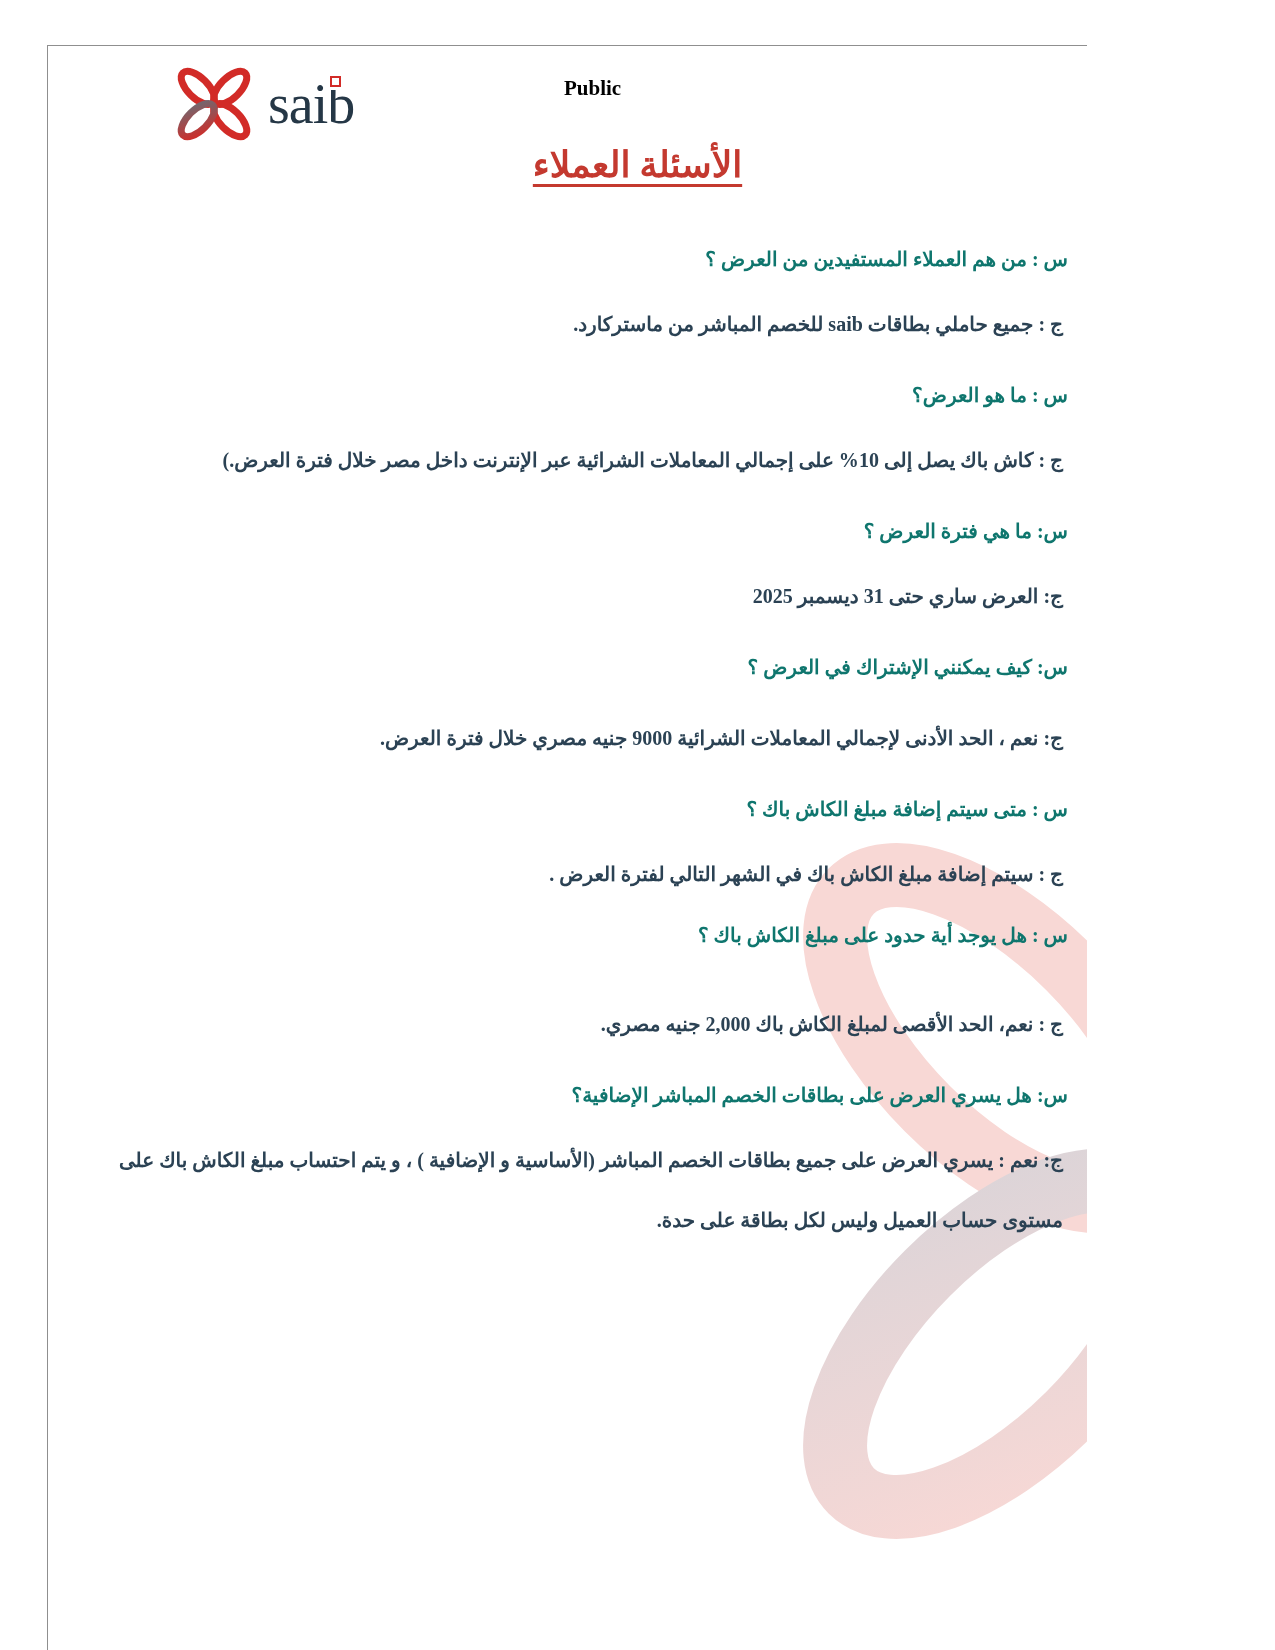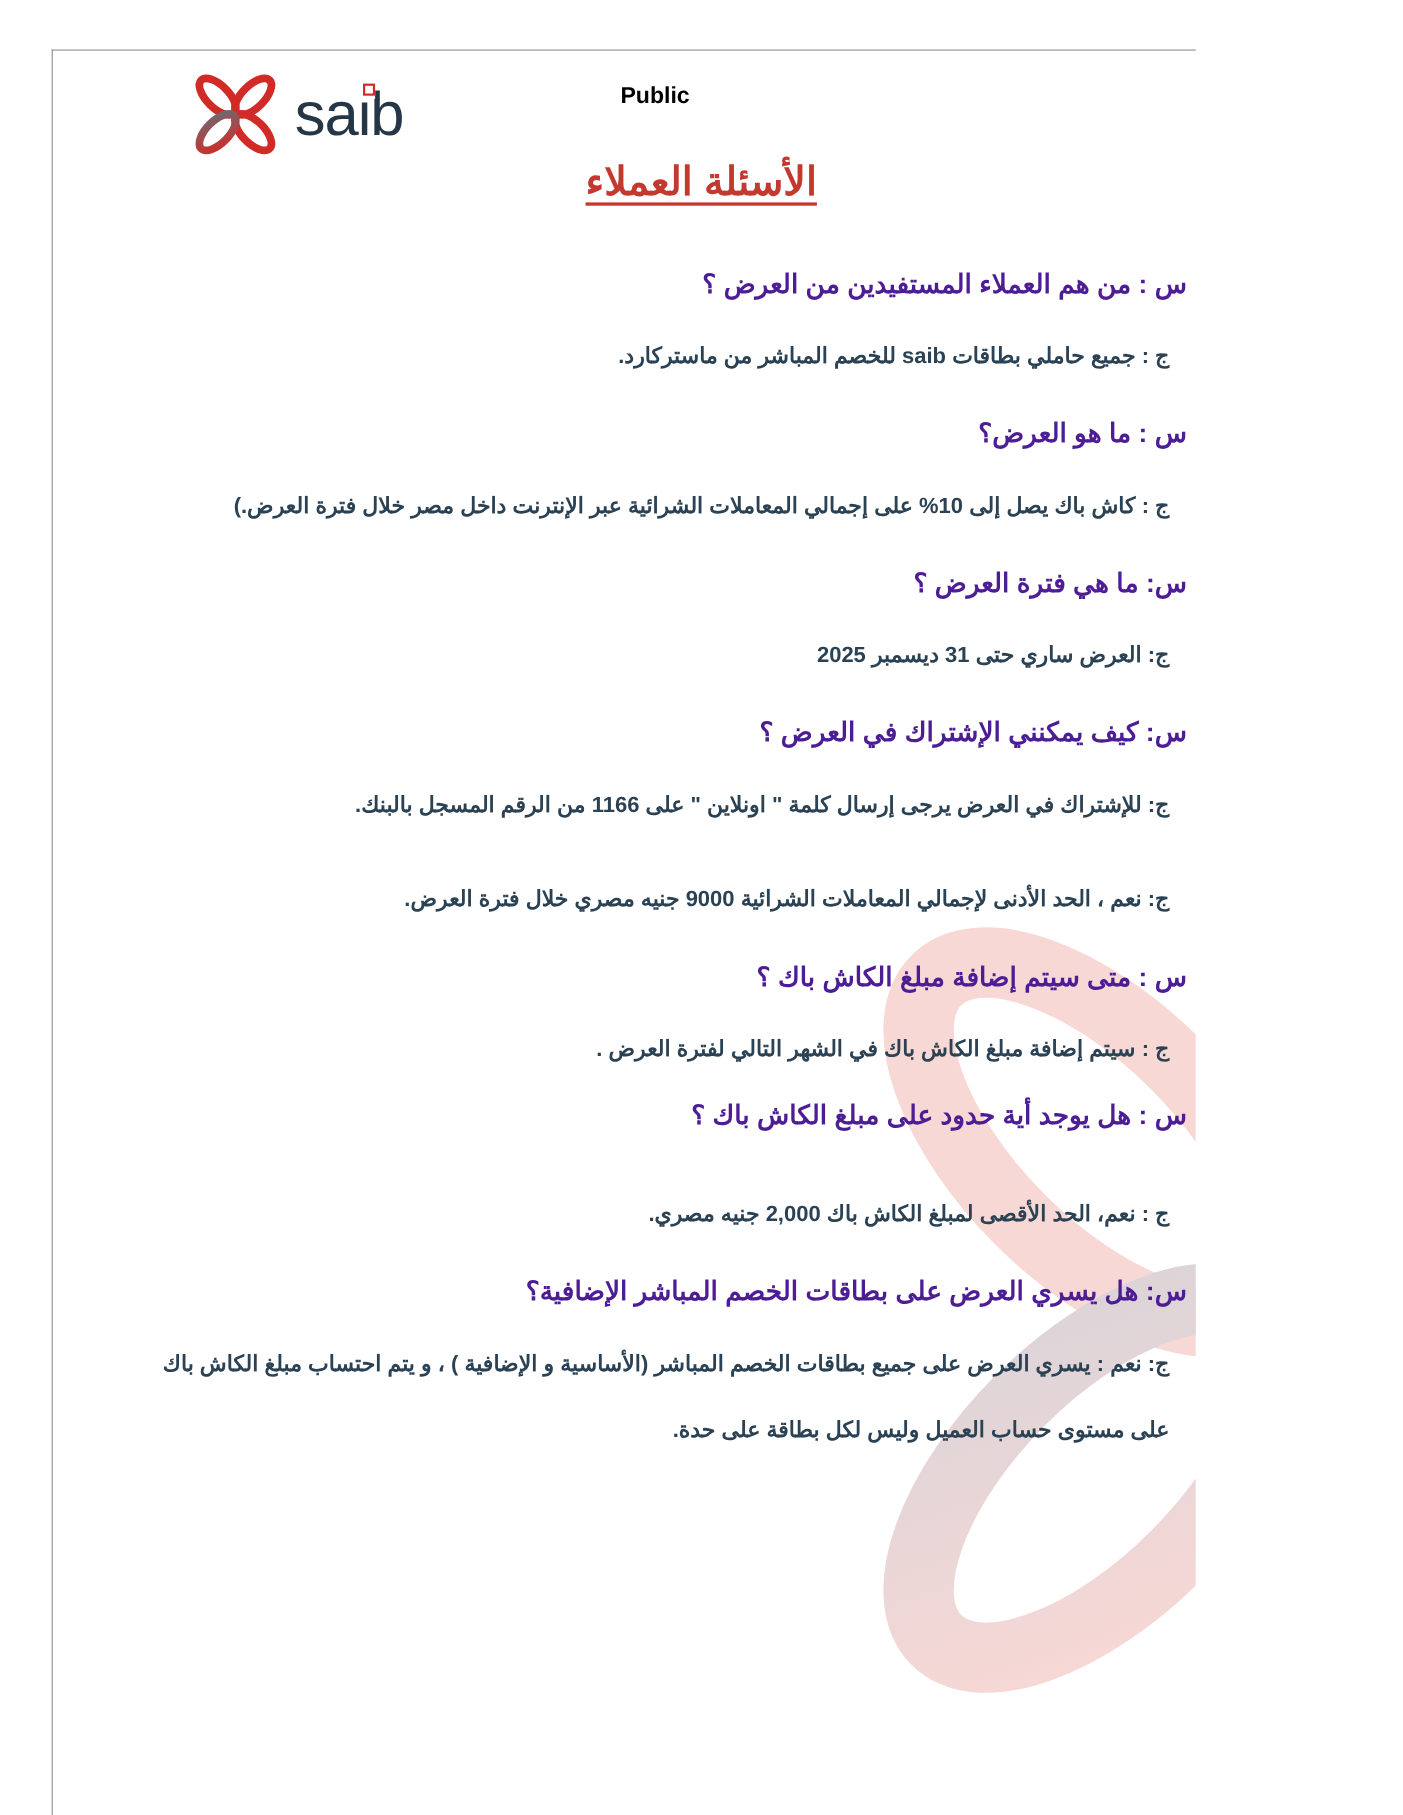--- a/index.html
+++ b/index.html
@@ -1,21 +1,21 @@
 <!DOCTYPE html>
 <html lang="ar"><head>
 <meta charset="utf-8">
 <style>
   html,body{margin:0;padding:0;background:#ffffff;}
   .page{
     position:relative;
     width:1087px;height:1650px;
     background:#ffffff;
     overflow:hidden;
-    font-family:Liberation Sans, sans-serif;
+    font-family:Liberation Serif, serif;
   }
   .page-frame{
     position:absolute;left:47px;top:45px;
     width:1181px;height:1620px;
     border:1px solid #8f8f8f;border-bottom:none;
     overflow:hidden;
     box-sizing:border-box;
   }
   .watermark{
     position:absolute;left:703px;top:745px;
@@ -50,22 +50,22 @@
     text-decoration:underline;
     text-underline-offset:7px;
     text-decoration-thickness:3px;
   }
   .faq{
     position:absolute;top:198px;right:148px;left:50px;
     direction:rtl;text-align:right;
   }
   .qa{margin:0 0 26px 0;}
   .qa-q{
-    margin:0 0 20px 0;
-    font-size:24px;font-weight:bold;color:#4c1d95;
+    margin:0 11px 20px 0;
+    font-size:20px;font-weight:bold;color:#0f766e;
     line-height:30px;
   }
   .qa-a{
     margin:16px;
     font-size:20px;font-weight:bold;color:#2b4254;
     line-height:60px;
   }
   
   .qa:nth-child(6){margin-bottom:2px;}
   .qa:nth-child(7) .qa-a{margin-top:44px;}
@@ -141,21 +141,20 @@
       <section class="qa">
         <p class="qa-q">س : ما هو العرض؟</p>
         <p class="qa-a">ج : كاش باك يصل إلى 10% على إجمالي المعاملات الشرائية عبر الإنترنت داخل مصر خلال فترة العرض.)</p>
       </section>
       <section class="qa">
         <p class="qa-q">س: ما هي فترة العرض ؟</p>
         <p class="qa-a">ج: العرض ساري حتى 31 ديسمبر 2025</p>
       </section>
       <section class="qa">
         <p class="qa-q">س: كيف يمكنني الإشتراك في العرض ؟</p>
-        <p class="qa-a">ج: للإشتراك في العرض يرجى إرسال كلمة " اونلاين " على 1166 من الرقم المسجل بالبنك.</p>
       </section>
       <section class="qa">
         <p class="qa-a">ج: نعم ، الحد الأدنى لإجمالي المعاملات الشرائية 9000 جنيه مصري خلال فترة العرض.</p>
       </section>
       <section class="qa">
         <p class="qa-q">س : متى سيتم إضافة مبلغ الكاش باك ؟</p>
         <p class="qa-a">ج : سيتم إضافة مبلغ الكاش باك في الشهر التالي لفترة العرض .</p>
       </section>
       <section class="qa">
         <p class="qa-q">س : هل يوجد أية حدود على مبلغ الكاش باك ؟</p>

